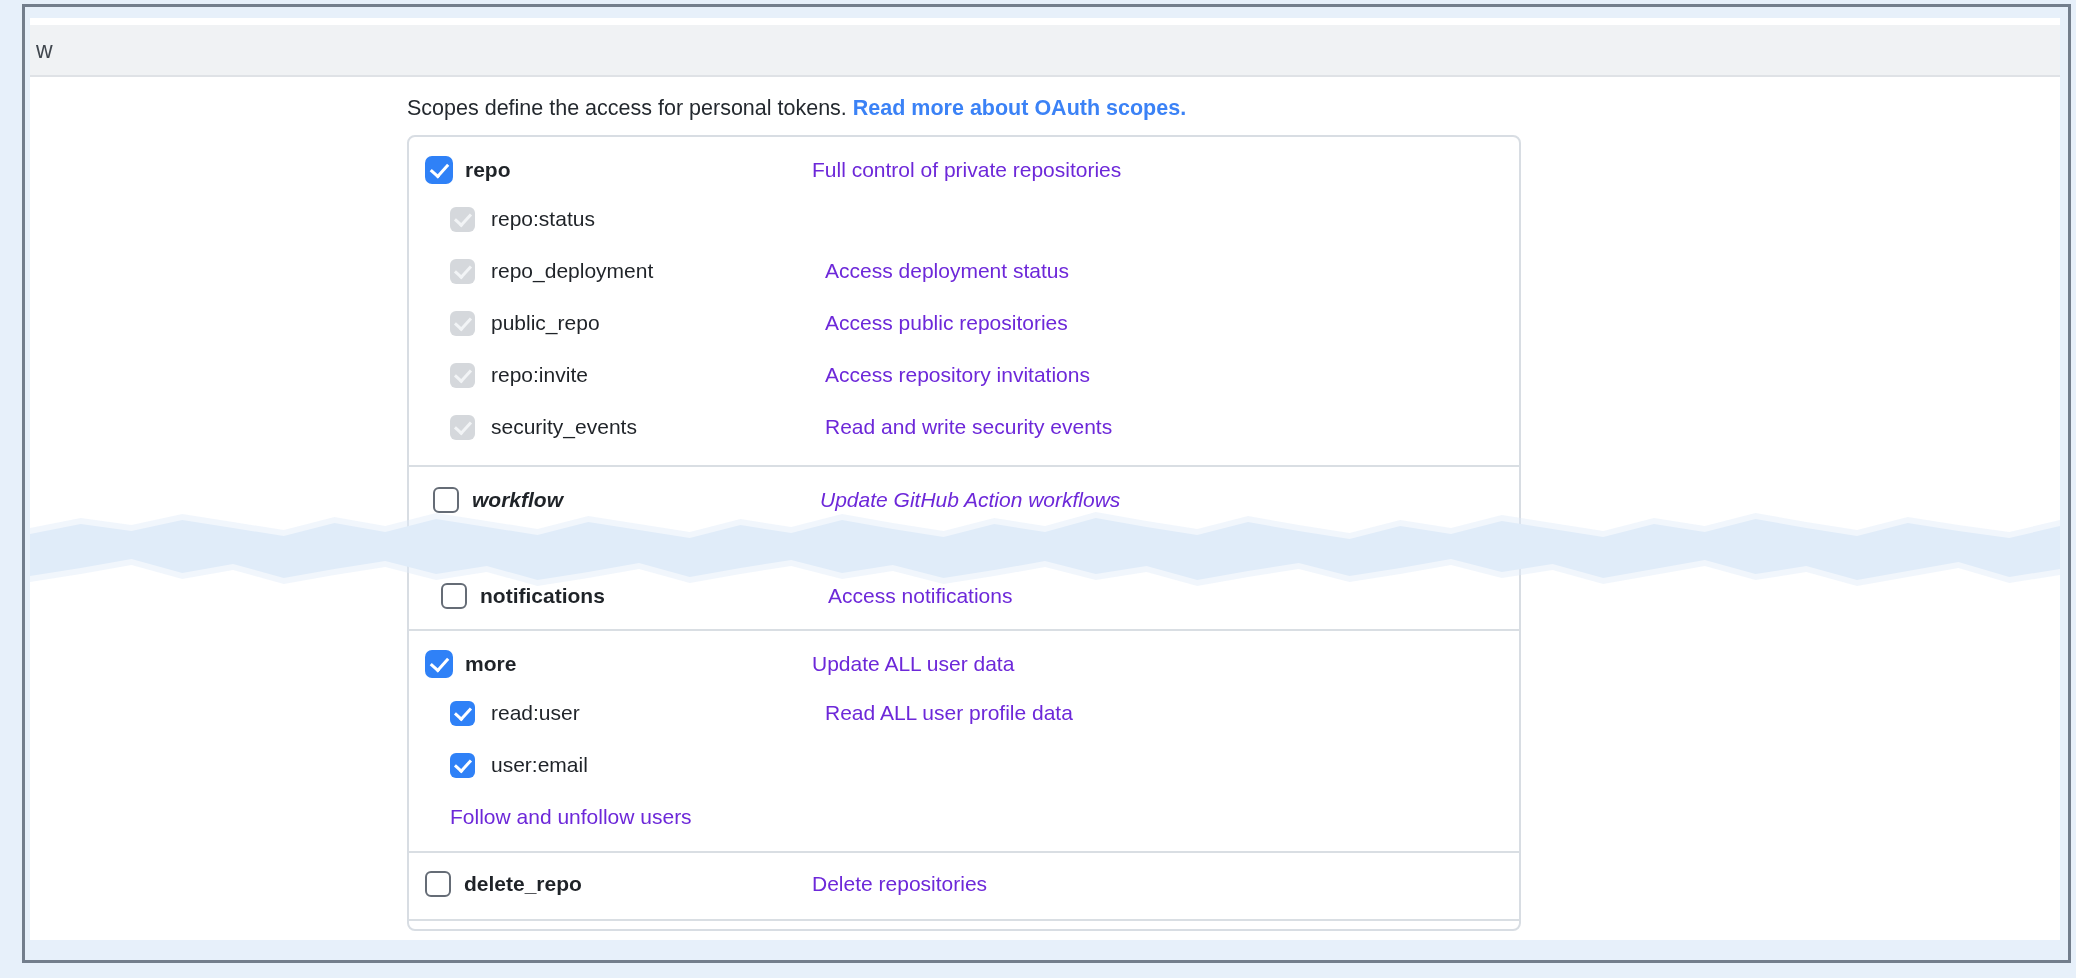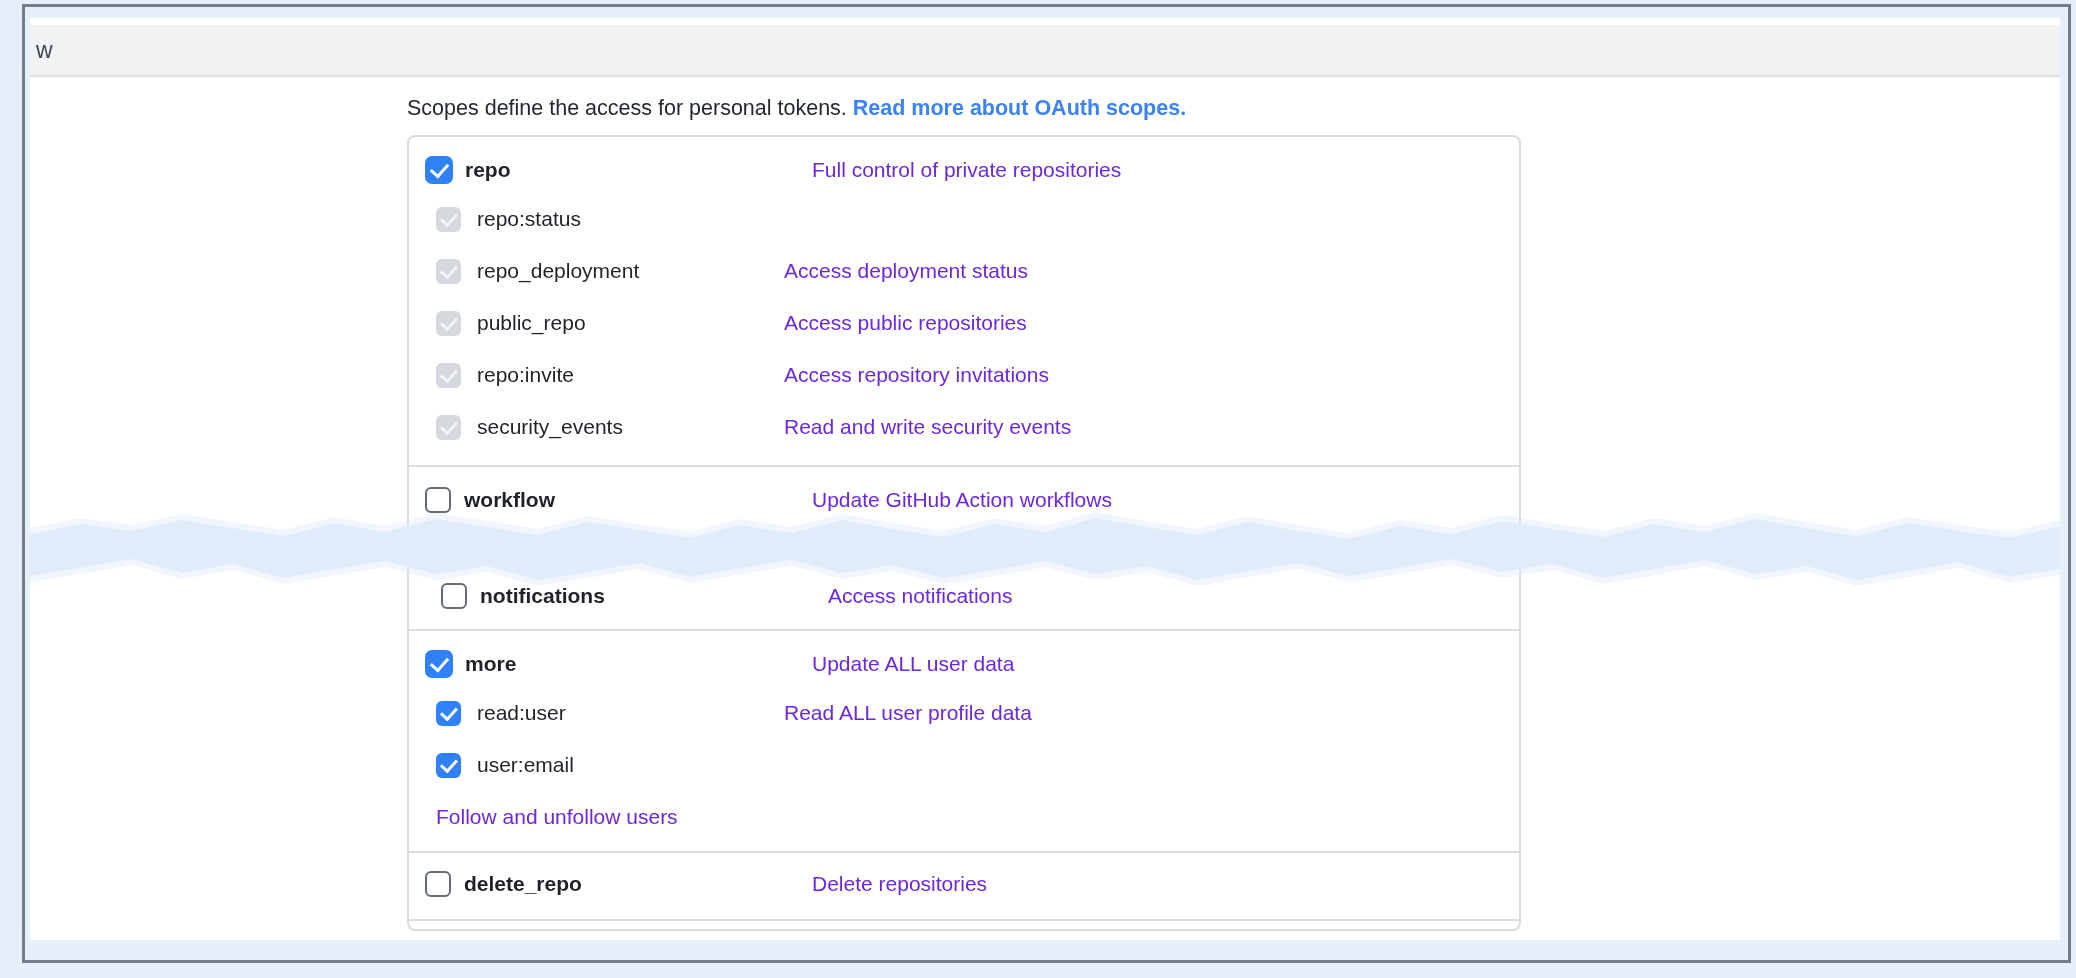--- a/index.html
+++ b/index.html
@@ -46,31 +46,31 @@
   .scopes-box {
     box-sizing: border-box;
     margin: 12px 0 0 377px;
     width: 1114px;
     border: 2px solid #d8dde3;
     border-radius: 8px;
     background: #ffffff;
   }
   .group { padding: 10px 0 12px 0; }
   .group.bt { border-top: 2px solid #d9dee3; }
-  .group.g-workflow { padding: 10px 0 8px 0; }
+  .group.g-workflow { padding: 10px 0 8px 8px; font-style: italic; }
   .group.g-notifications { padding: 4px 0 10px 16px; }
   .group.g-user { padding: 10px 0 8px 0; }
   .group.g-delete { padding: 8px 17px 12px 0; }
   .row {
     display: flex; align-items: center;
     height: 46px;
     padding-left: 16px;
   }
   .row .col1 { width: 387px; display: flex; align-items: center; }
-  .row.sub { height: 52px; padding-left: 27px; }
+  .row.sub { height: 52px; padding-left: 41px; gap: 27px; }
   .row.sub .col1 { width: 348px; }
   .scope-name {
     font-size: 21px; font-weight: 700; color: #1f2328;
   }
   .row.sub .scope-name { font-weight: 400; }
   .scope-desc {
     flex: 1;
     font-size: 21px; color: #6d28d9;
   }
   .spacer-torn { height: 38px; }

